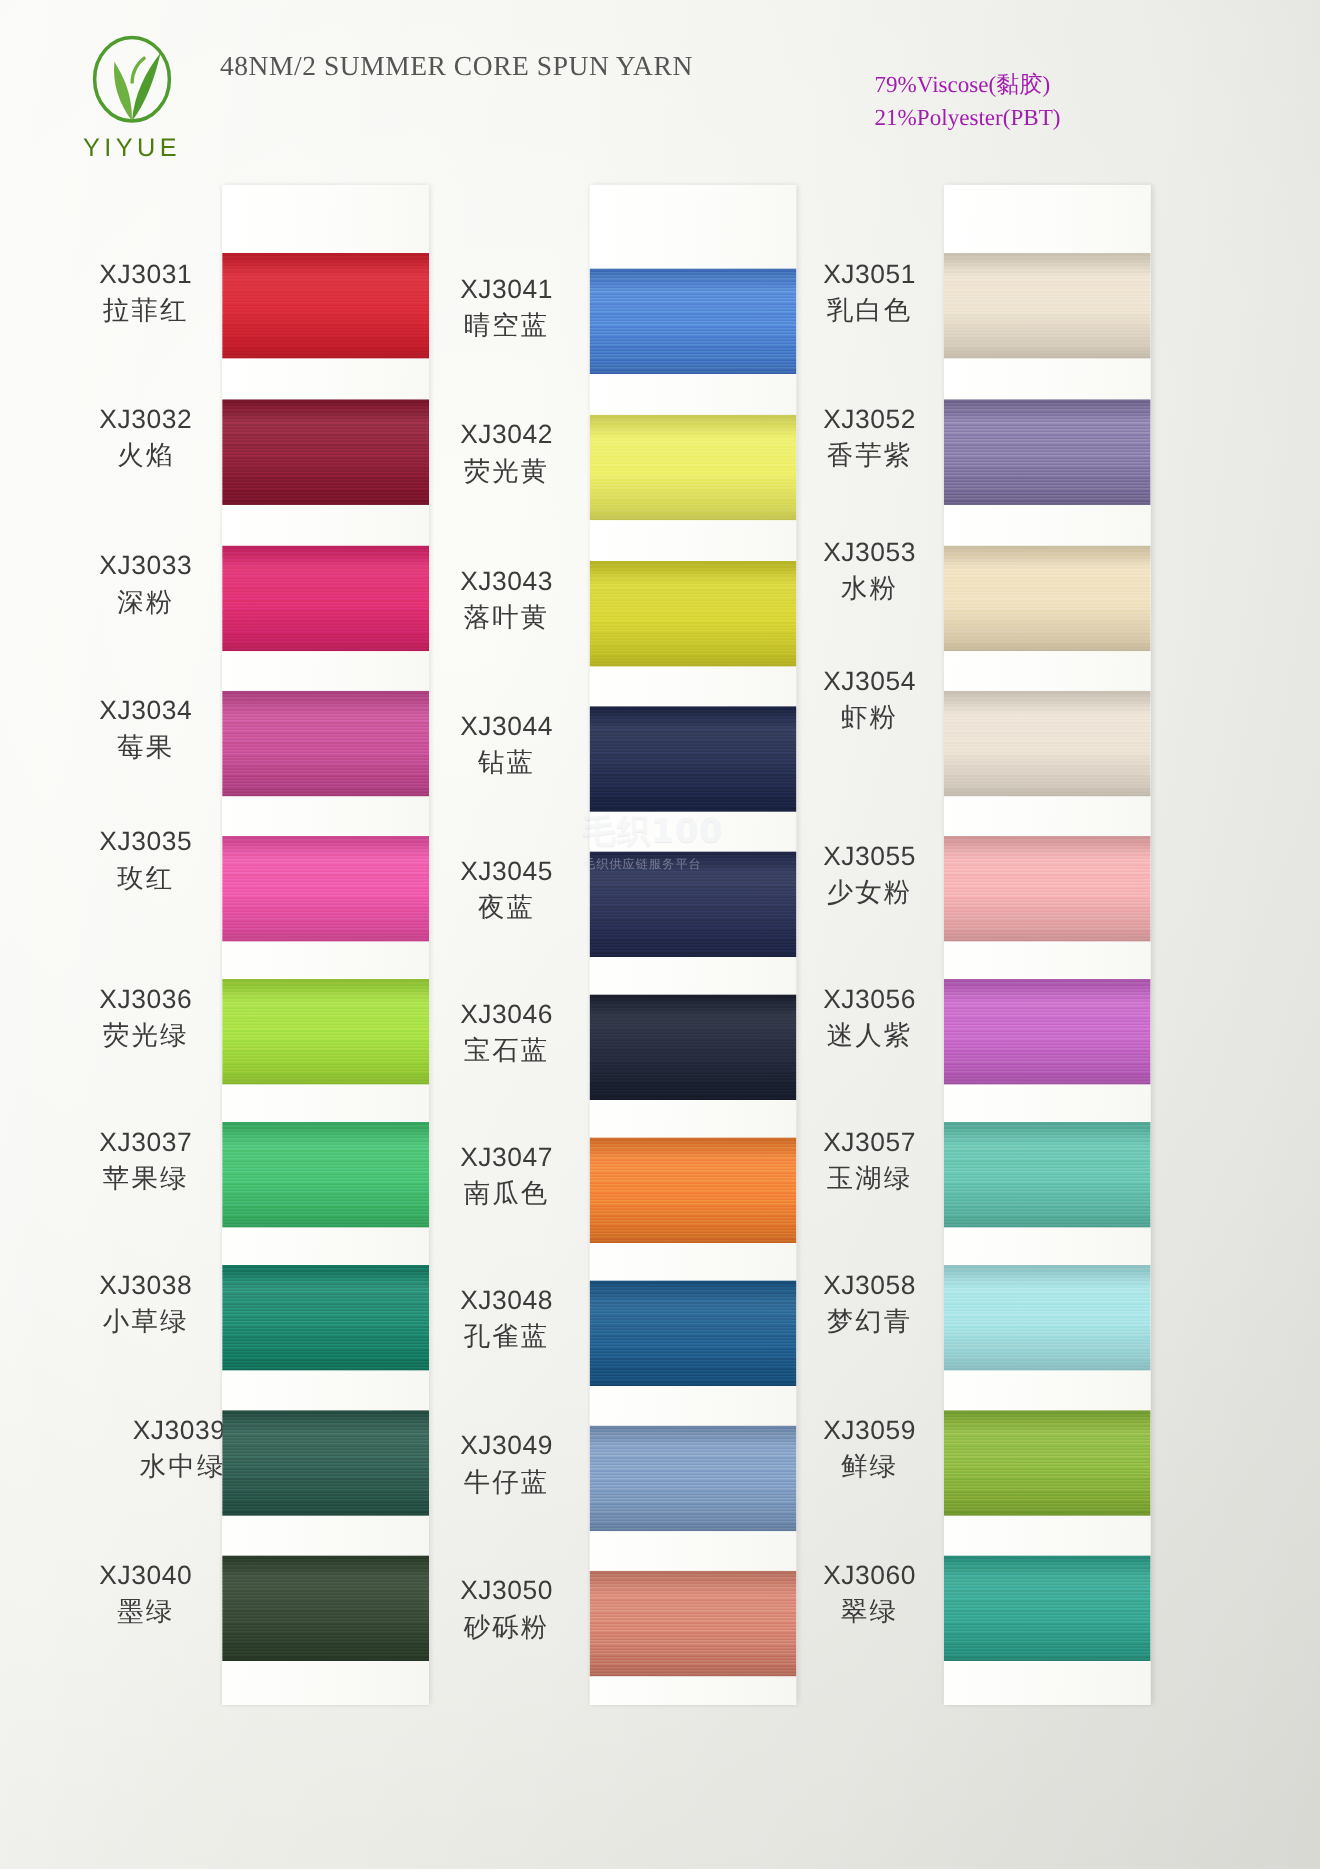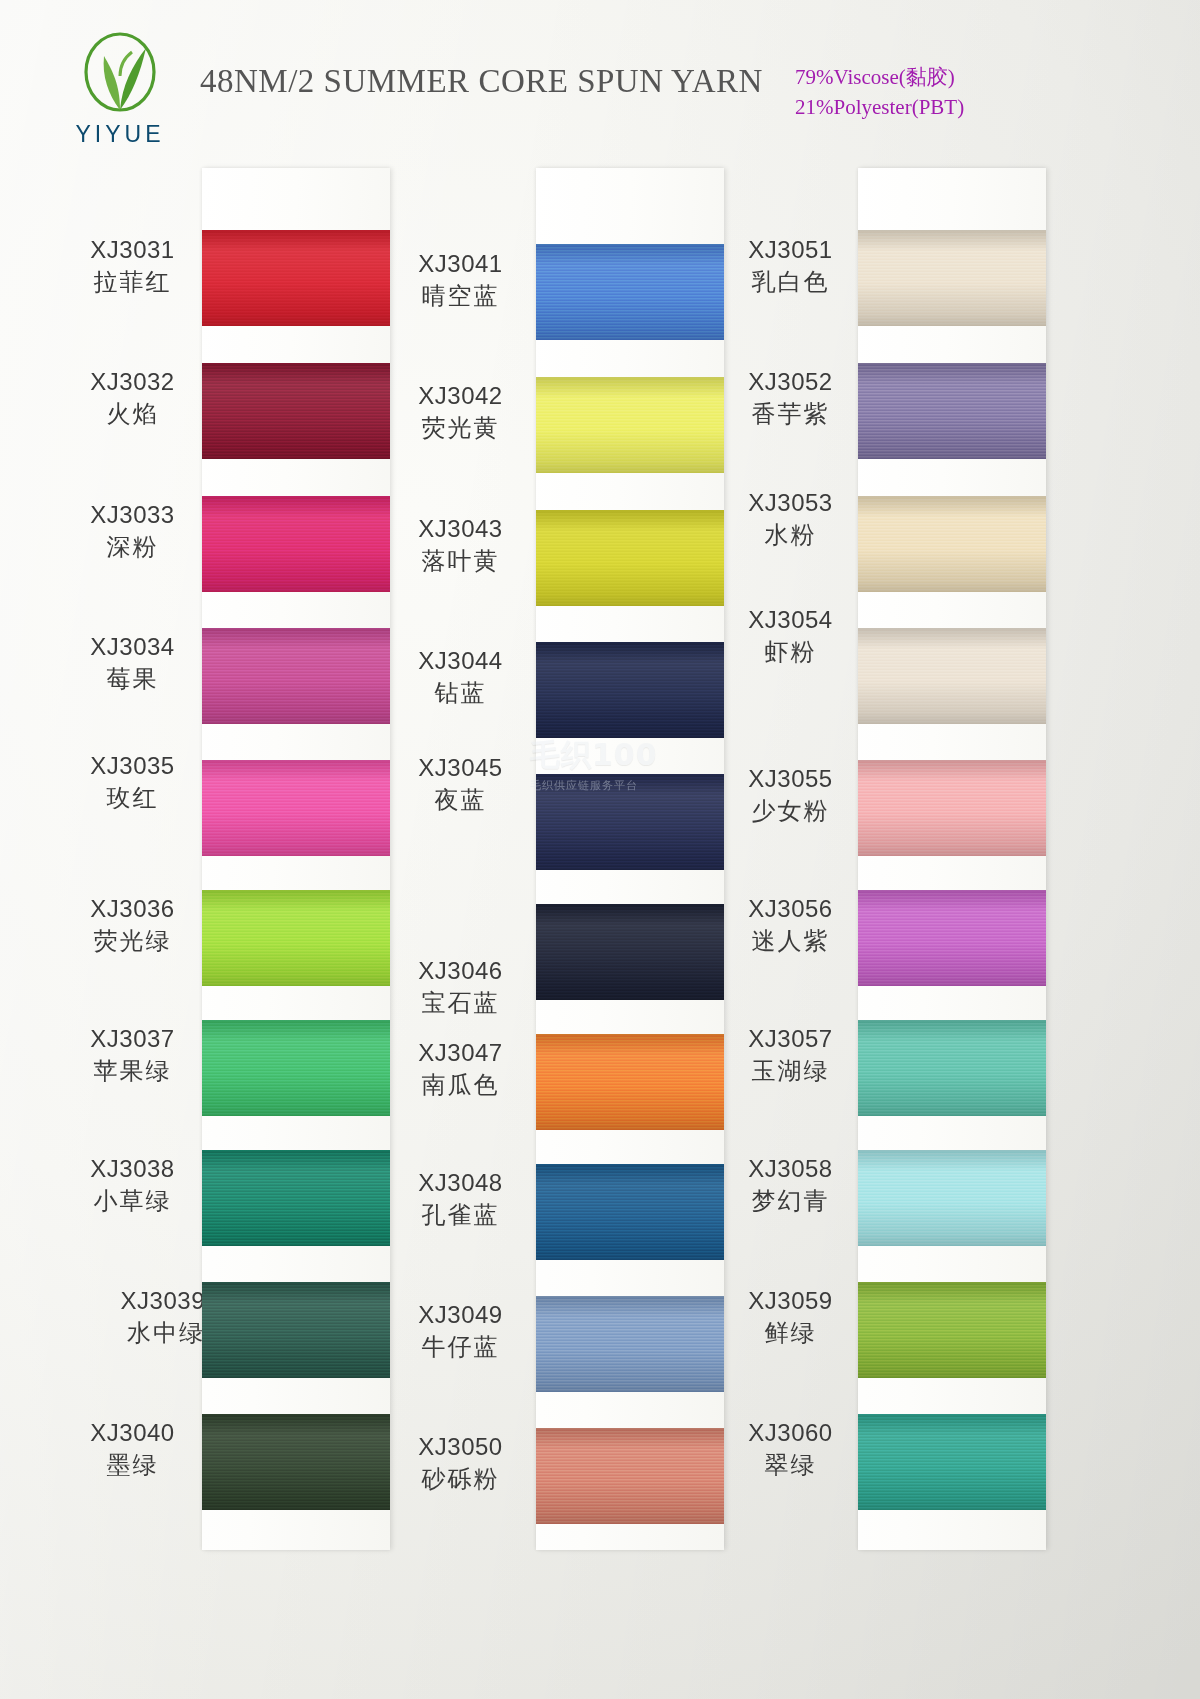--- a/index.html
+++ b/index.html
@@ -42,44 +42,44 @@
     left: 55px;
     top: 32px;
     width: 130px;
     text-align: center;
   }
   #logo-mark { width: 105px; height: 88px; margin: 0 auto; display: block; }
   #logo-text {
     font-family: "Liberation Sans", sans-serif;
     font-size: 23px;
     letter-spacing: 4px;
-    color: #0c4a6e;
+    color: #4d7c0f;
     font-weight: 400;
     margin-top: 1px;
   }
 
   #title-block {
     position: absolute;
     left: 200px;
     top: 47px;
   }
   #title-cn {
     font-family: "DejaVu Serif", "Liberation Serif", serif;
     font-size: 35px;
     font-weight: 700;
     color: #4a4a4a;
     letter-spacing: 1px;
     white-space: nowrap;
   }
   #title-en {
     font-family: "Liberation Serif", "DejaVu Serif", serif;
-    font-size: 33px;
+    font-size: 25px;
     color: #555;
     letter-spacing: 0.5px;
-    margin-top: 16px;
+    margin-top: 0;
     white-space: nowrap;
   }
 
   #composition-block {
     position: absolute;
     left: 795px;
     top: 62px;
     font-family: "Liberation Serif", "DejaVu Serif", serif;
     font-size: 21px;
     color: #a21caf;
@@ -319,25 +319,25 @@
         <div class="label-name">荧光黄</div>
       </div>
       <div class="label-cell" style="top: 347px;">
         <div class="label-code">XJ3043</div>
         <div class="label-name">落叶黄</div>
       </div>
       <div class="label-cell" style="top: 479px;">
         <div class="label-code">XJ3044</div>
         <div class="label-name">钻蓝</div>
       </div>
-      <div class="label-cell" style="top: 586px;">
+      <div class="label-cell" style="top: 611px;">
         <div class="label-code">XJ3045</div>
         <div class="label-name">夜蓝</div>
       </div>
-      <div class="label-cell" style="top: 741px; margin-top: 48px;">
+      <div class="label-cell" style="top: 741px;">
         <div class="label-code">XJ3046</div>
         <div class="label-name">宝石蓝</div>
       </div>
       <div class="label-cell" style="top: 871px;">
         <div class="label-code">XJ3047</div>
         <div class="label-name">南瓜色</div>
       </div>
       <div class="label-cell" style="top: 1001px;">
         <div class="label-code">XJ3048</div>
         <div class="label-name">孔雀蓝</div>

